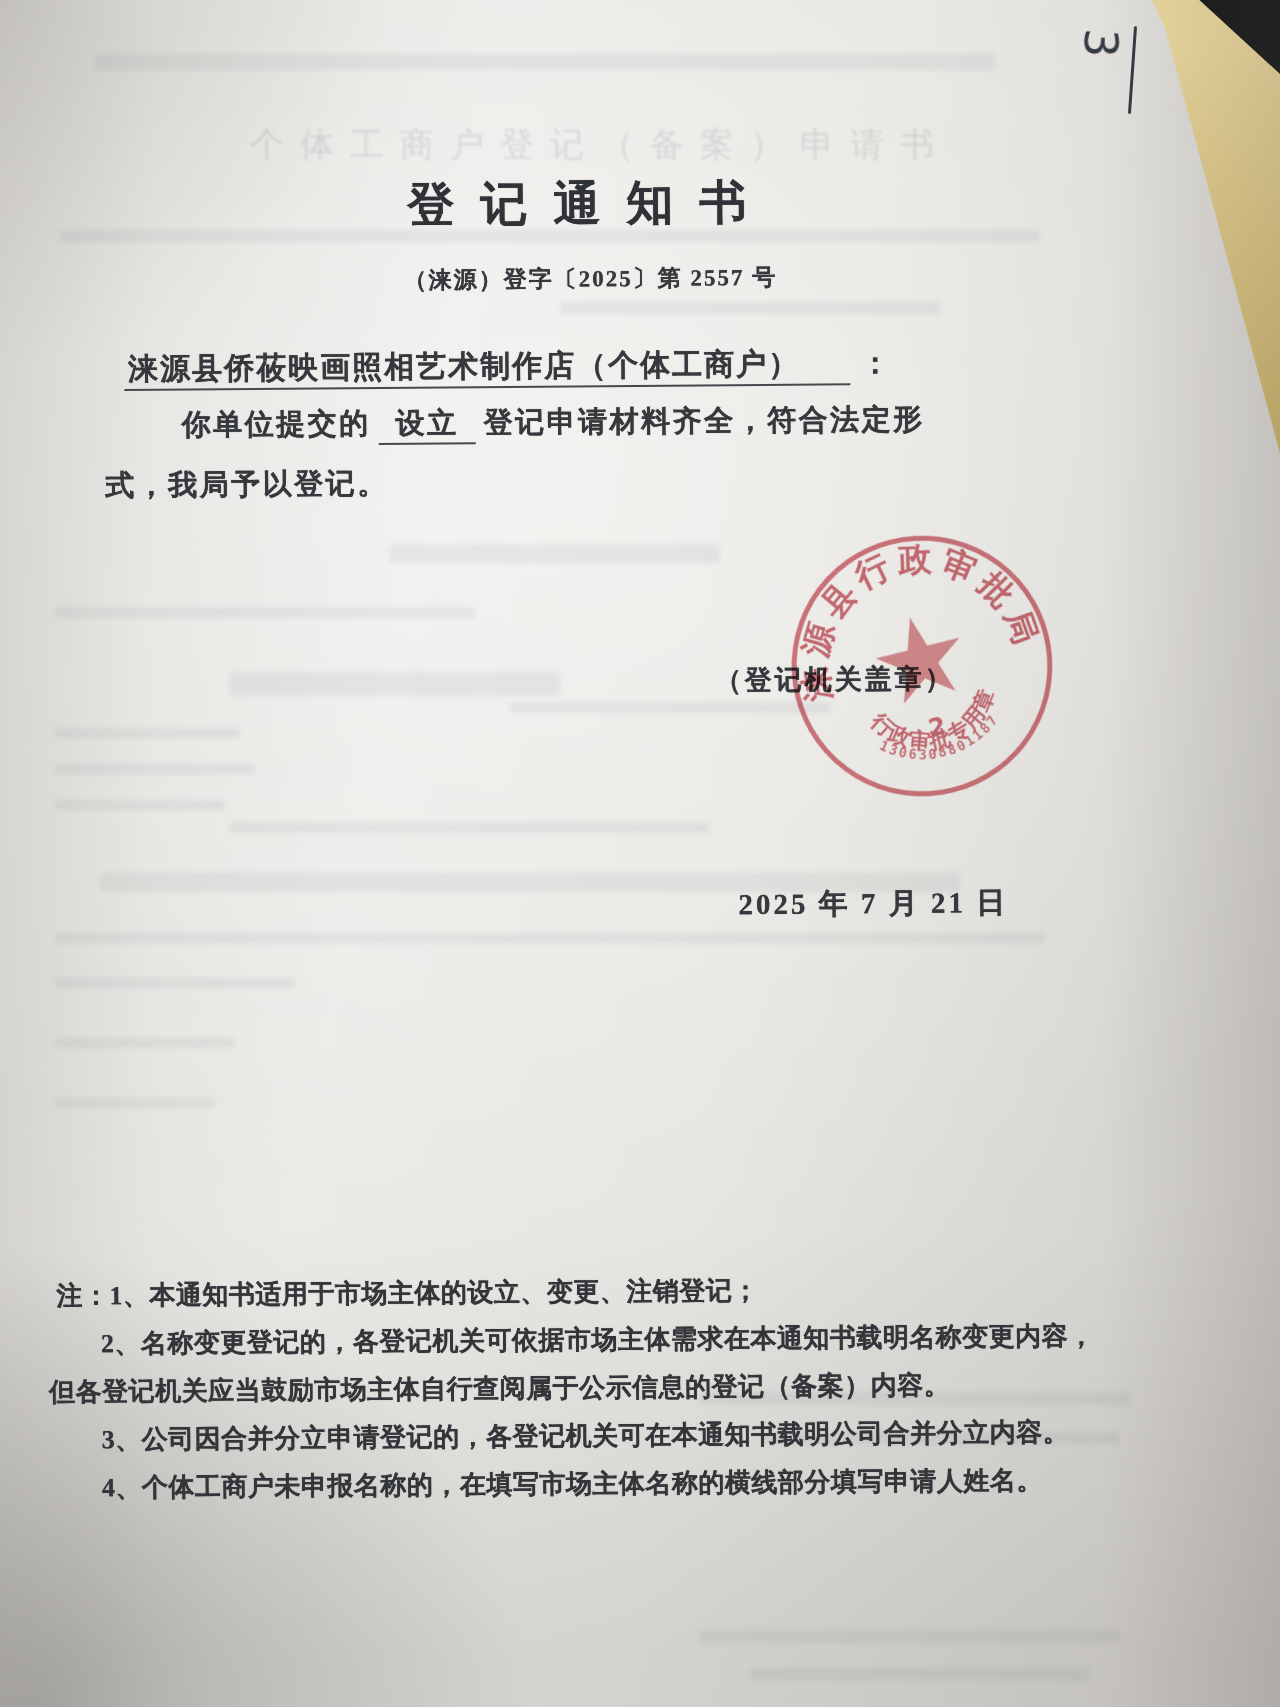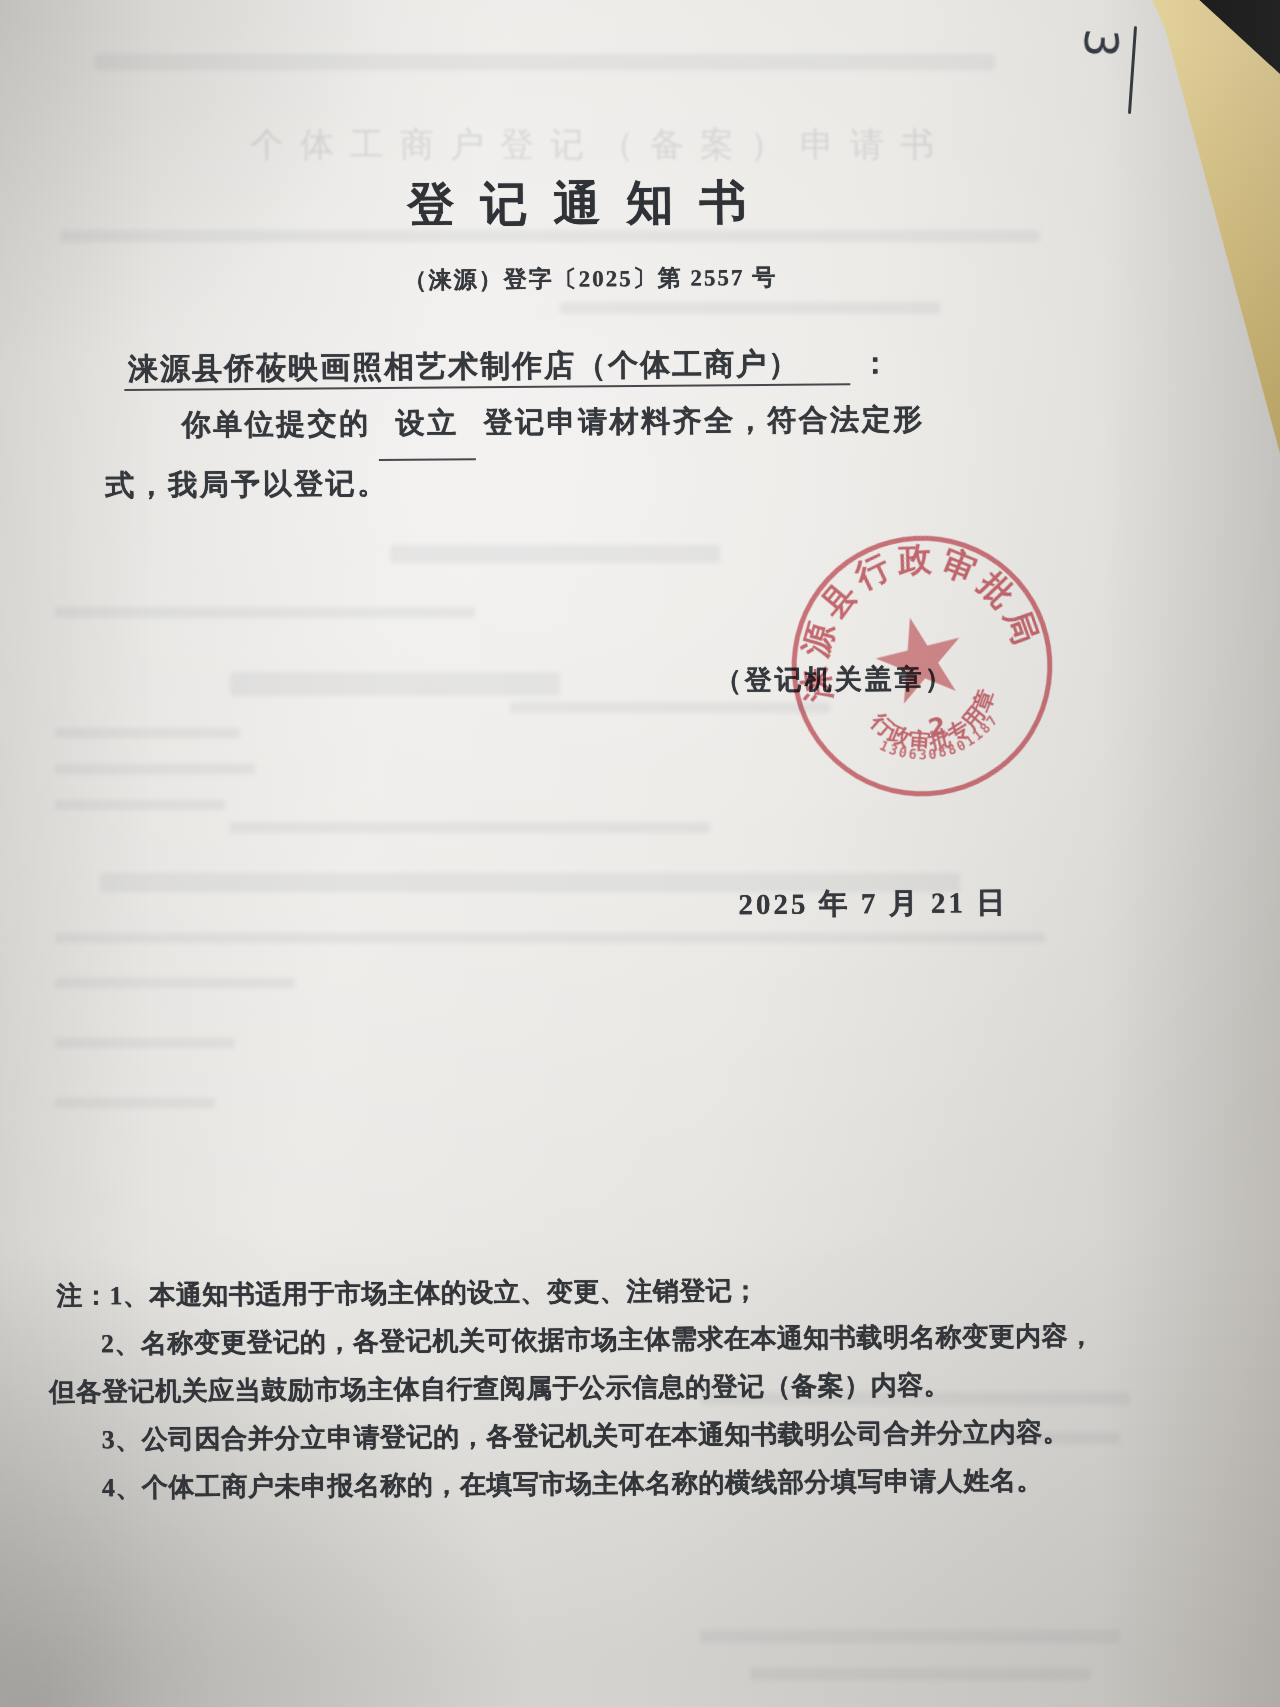--- a/index.html
+++ b/index.html
@@ -54,21 +54,21 @@
   .docnum{
     position:absolute;left:95px;top:263px;width:1000px;text-align:center;
     font-size:23px;letter-spacing:2px;font-weight:600;
   }
   .addr{position:absolute;left:128px;top:345px;font-size:30px;letter-spacing:2px;font-weight:600;}
   .addr-name{border-bottom:2.5px solid #45484c;padding:0 50px 4px 4px;}
   .addr-colon{margin-left:10px;}
   .bodyline{position:absolute;font-size:29px;letter-spacing:2.5px;font-weight:600;margin:0;}
   .body1{left:185px;top:402px;}
   .body2{left:108px;top:462px;}
-  .blank{border-bottom:2.5px solid #45484c;padding:0 17px 20px 17px;margin:0 8px;}
+  .blank{border-bottom:2.5px solid #45484c;padding:0 17px 4px 17px;margin:0 8px;}
   .seal-caption{position:absolute;left:716px;top:663px;font-size:27px;letter-spacing:3px;font-weight:600;z-index:6;}
   .date{position:absolute;left:738px;top:886px;font-size:29px;letter-spacing:3px;font-weight:600;}
   .notes{position:absolute;left:45px;top:1268px;width:1140px;font-size:26px;font-weight:600;
     letter-spacing:.5px;line-height:48px;color:#323539;}
   .note.ind{padding-left:52px;}
   .note.n1{padding-left:8px;}
   
   .seal{
     position:absolute;left:786px;top:530px;width:272px;height:272px;z-index:5;
     transform:rotate(-14deg);mix-blend-mode:multiply;opacity:.9;filter:blur(.4px) saturate(1.05);

